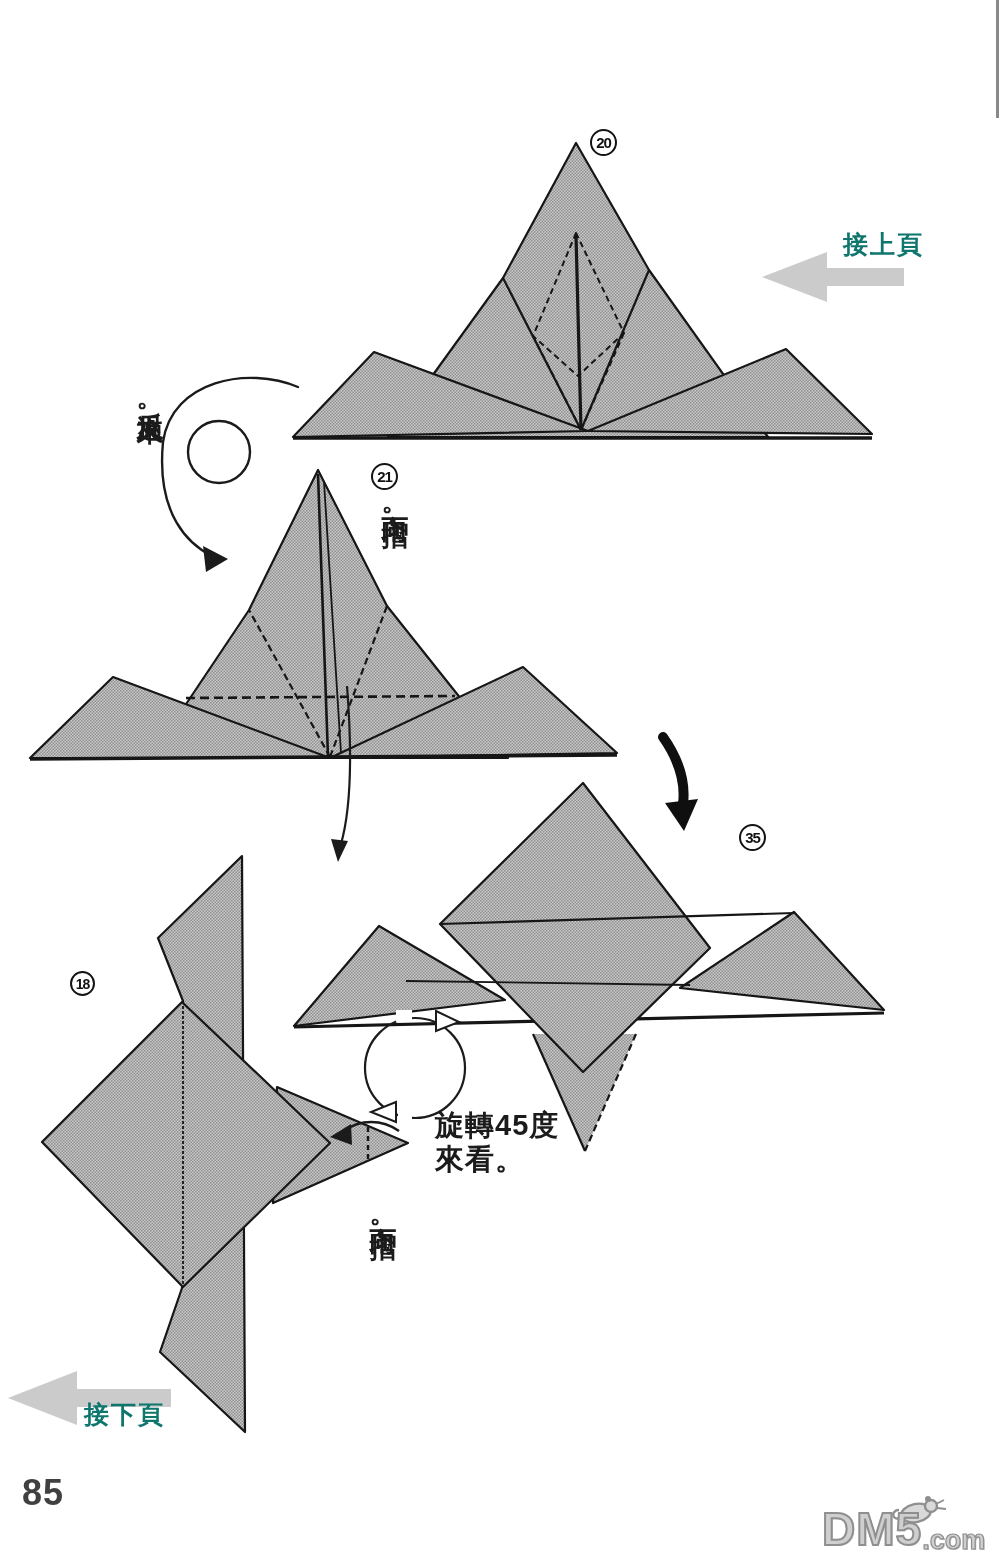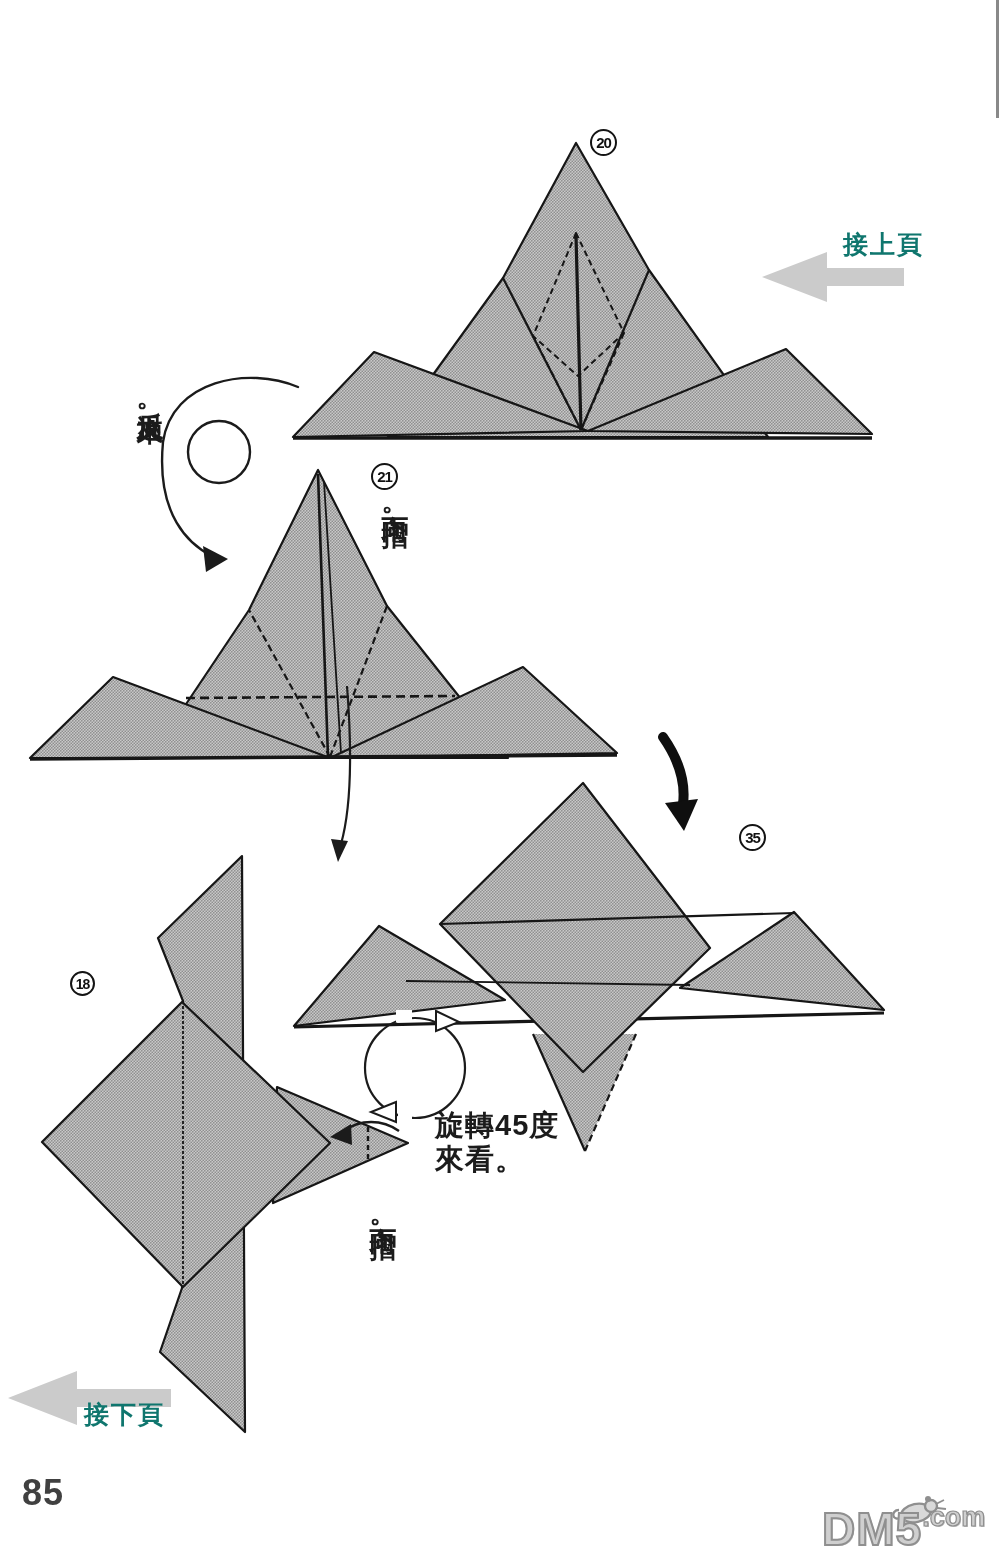--- a/index.html
+++ b/index.html
@@ -17,21 +17,21 @@
   .vtext{
     position:absolute;writing-mode:vertical-rl;text-orientation:upright;
     font-size:27px;font-weight:bold;letter-spacing:3px;line-height:1;color:#1b1b1b;
   }
   .htext{font-size:25px;font-weight:bold;color:#0f766e;letter-spacing:2px;}
   .rotate-note{
     position:absolute;font-size:29px;font-weight:bold;color:#1b1b1b;line-height:1.18;letter-spacing:1px;
   }
   .page-num{position:absolute;font-size:36px;font-weight:bold;color:#404040;letter-spacing:1px;}
   .watermark{
-    position:absolute;display:flex;align-items:flex-start;
+    position:absolute;display:flex;align-items:flex-end;
     color:#cfcfcf;-webkit-text-stroke:2px #8f8f8f;text-shadow:1px 1px 0 #bdbdbd;
     font-weight:bold;user-select:none;
   }
   .watermark .wm-main{font-size:46px;letter-spacing:1px;}
   .watermark .wm-suffix{font-size:27px;-webkit-text-stroke:1.2px #8f8f8f;}
 </style>
 </head>
 <body>
 
 <div id="page">

